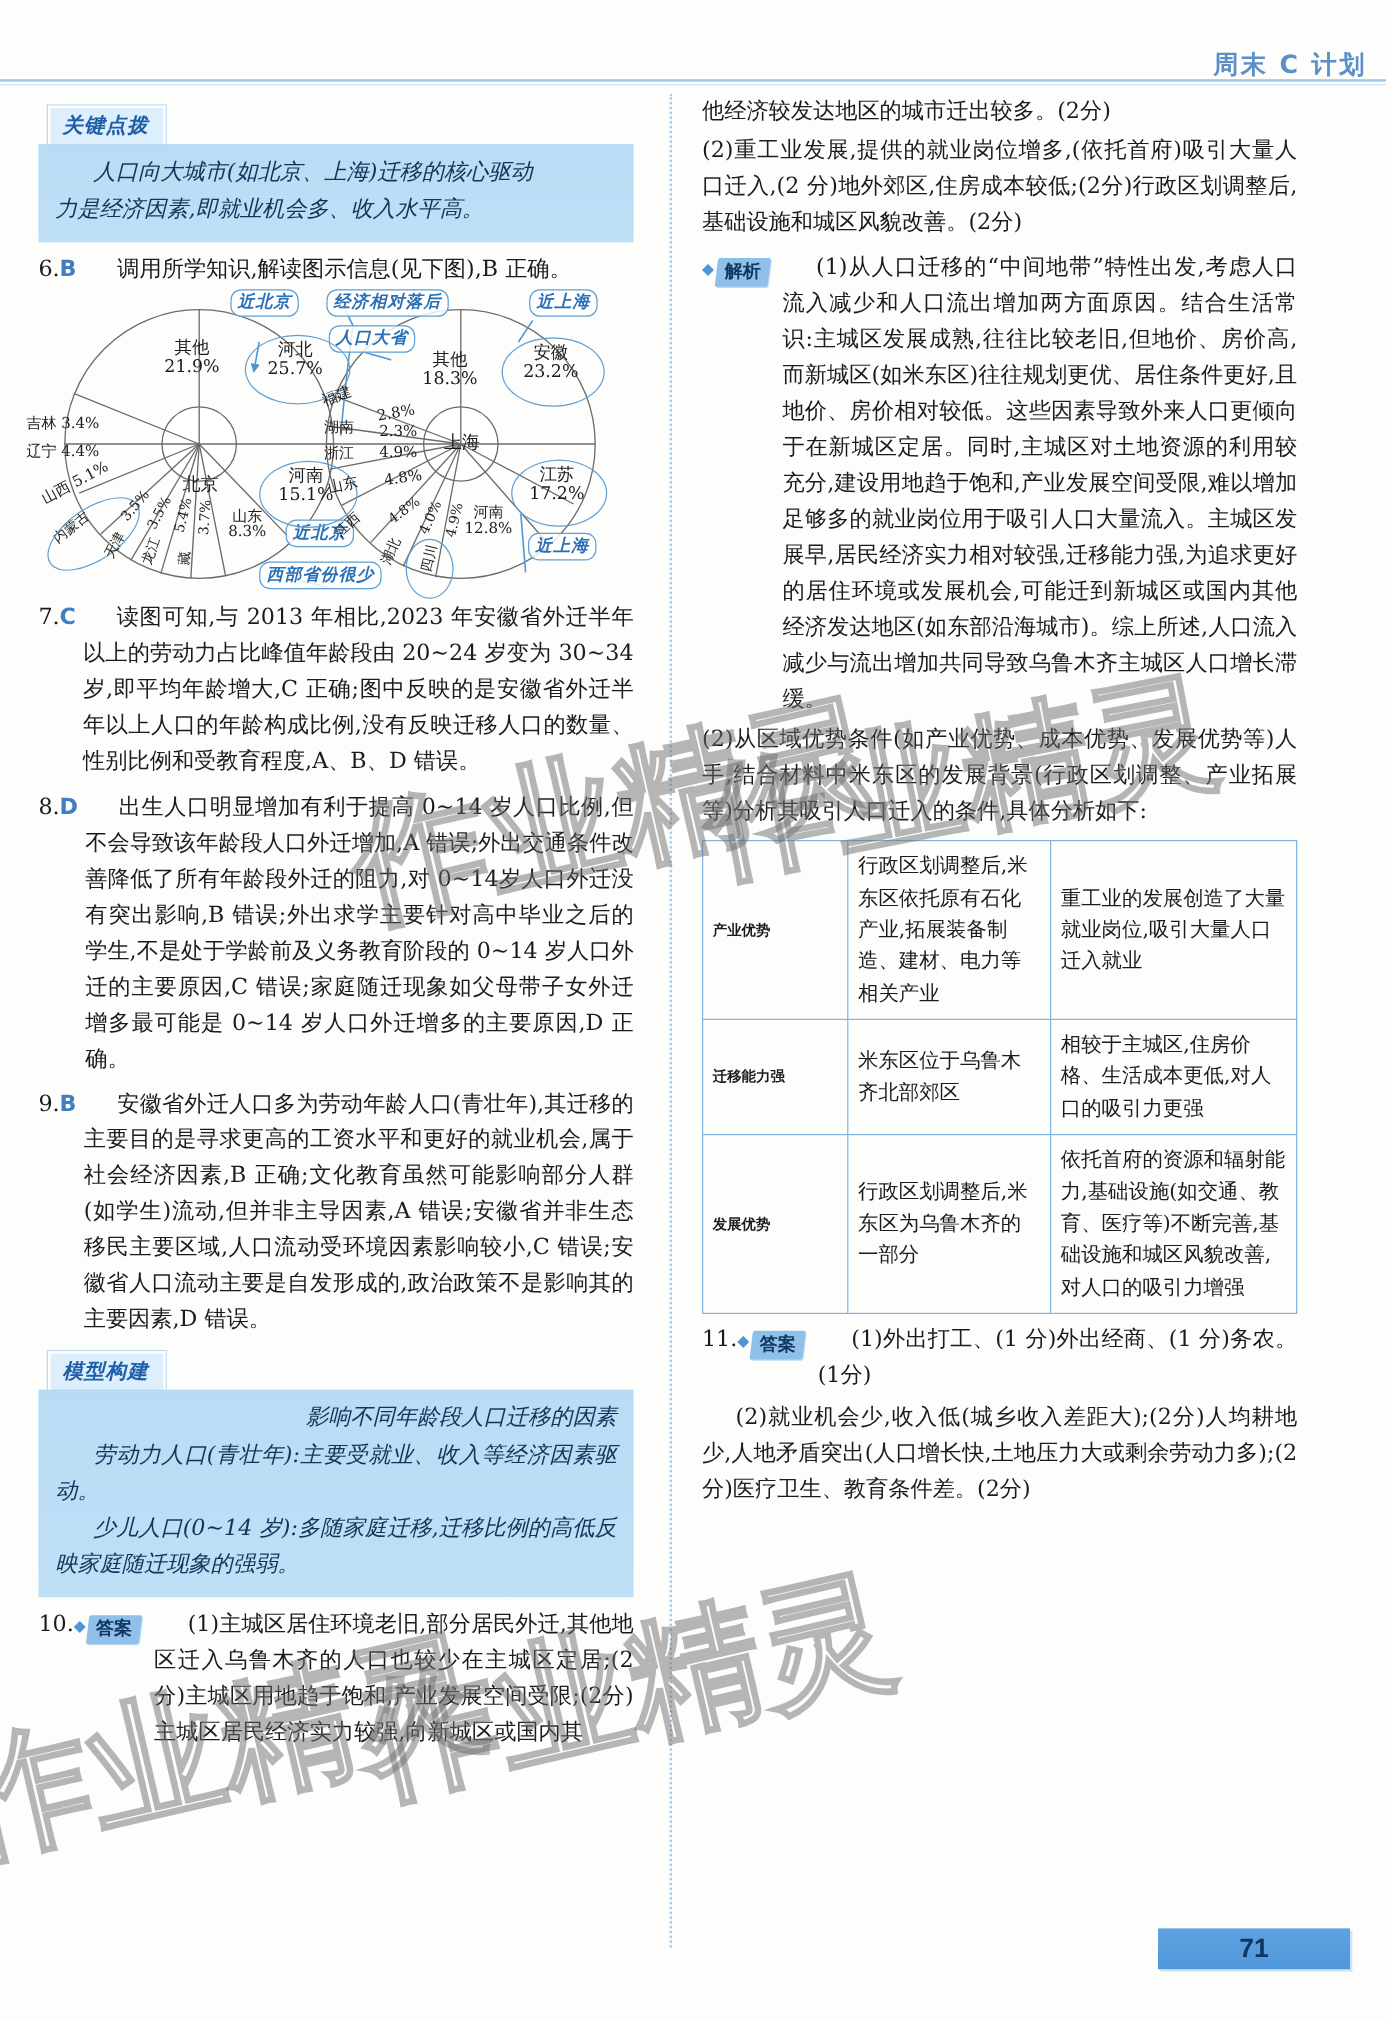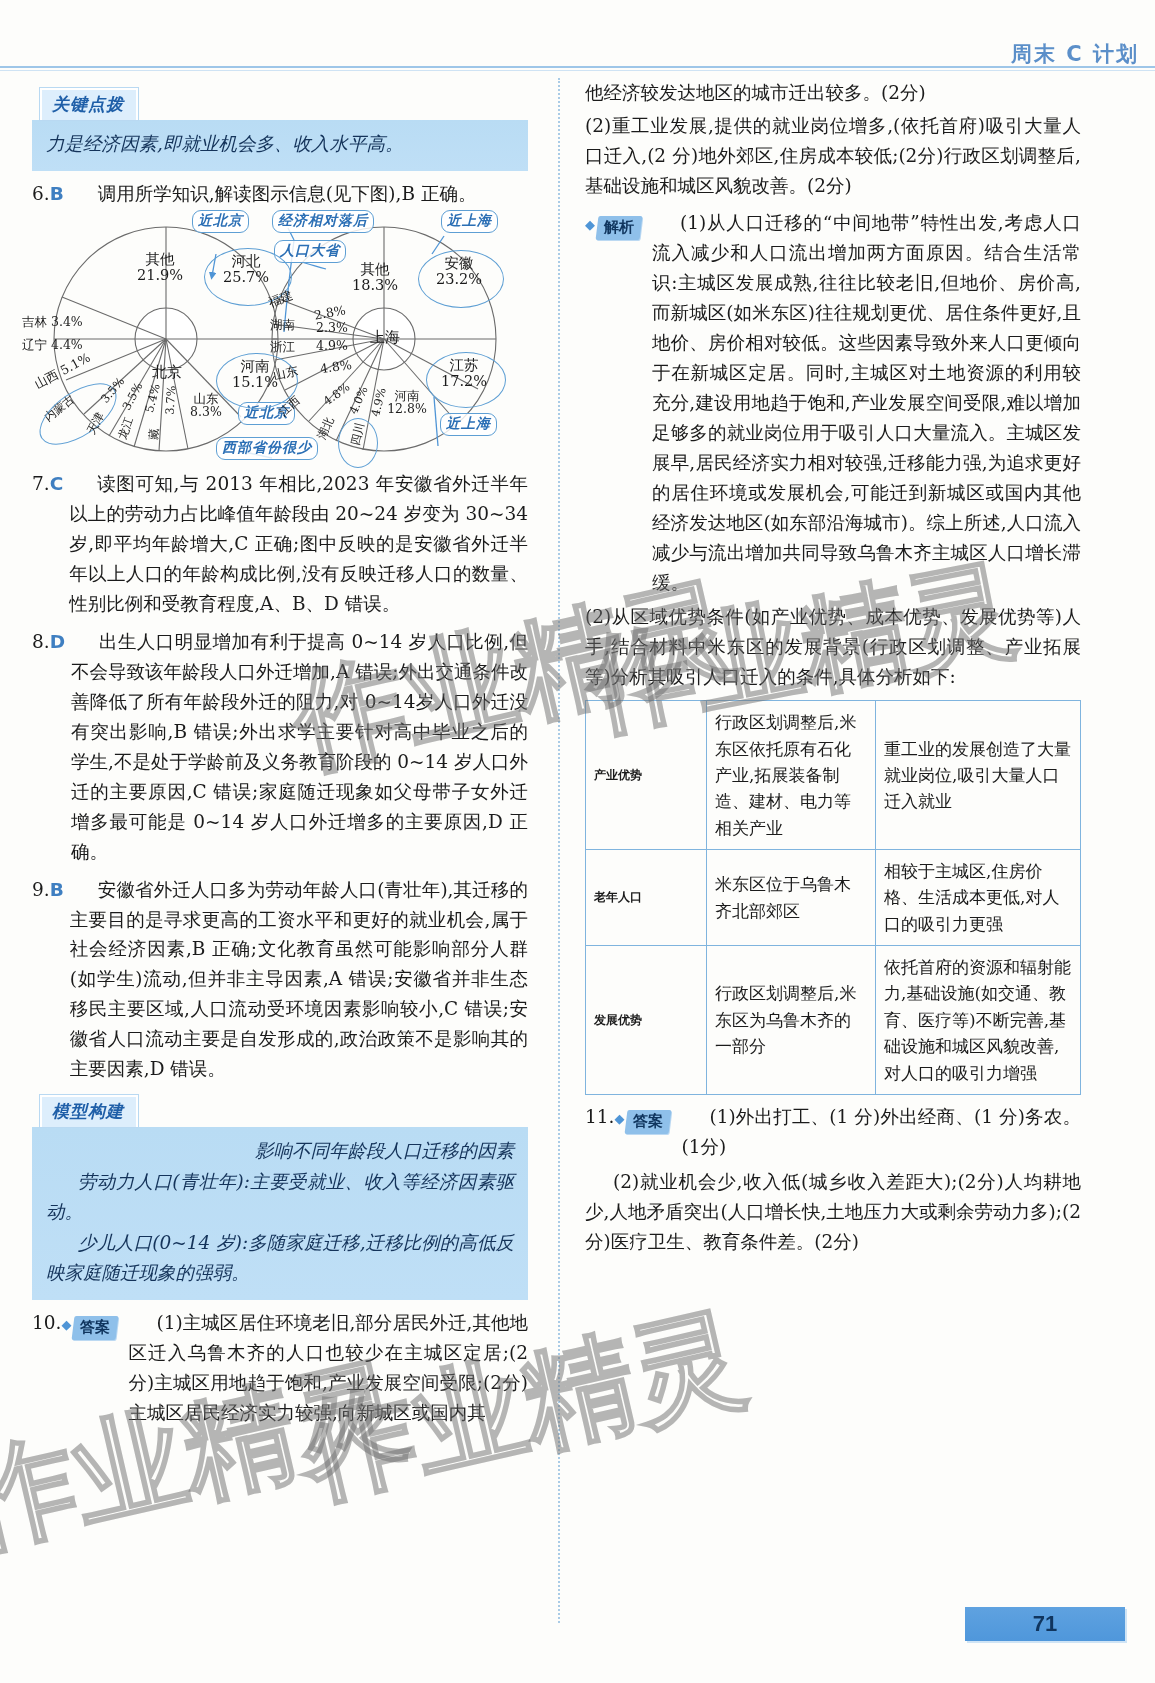--- a/index.html
+++ b/index.html
@@ -144,20 +144,21 @@
   <div class="hdr-rule2"></div>
   <div class="hdr-title">周末 C 计划</div>
 
   <div class="col-divider"></div>
 
   <div class="col col-left">
 
     <div class="tipbox">
       <div class="tiptag">关键点拨</div>
       <div class="tipbody">
+        <p class="i">人口向大城市(如北京、上海)迁移的核心驱动</p>
         <p>力是经济因素,即就业机会多、收入水平高。</p>
       </div>
     </div>
 
     <div class="qblock">
       <div class="qnum"><span>6.</span><span class="letter">B</span></div>
       <div class="qbody">
         <p>调用所学知识,解读图示信息(见下图),B 正确。</p>
       </div>
     </div>
@@ -383,21 +384,21 @@
     <p class="para">(2)从区域优势条件(如产业优势、成本优势、发展优势等)人手,结合材料中米东区的发展背景(行政区划调整、产业拓展等)分析其吸引人口迁入的条件,具体分析如下:</p>
 
     <table class="grid">
       <tbody>
         <tr>
           <td class="c1">产业优势</td>
           <td class="c2">行政区划调整后,米东区依托原有石化产业,拓展装备制造、建材、电力等相关产业</td>
           <td class="c3">重工业的发展创造了大量就业岗位,吸引大量人口迁入就业</td>
         </tr>
         <tr>
-          <td class="c1">老年人口</td>
+          <td class="c1">迁移能力强</td>
           <td class="c2">米东区位于乌鲁木齐北部郊区</td>
           <td class="c3">相较于主城区,住房价格、生活成本更低,对人口的吸引力更强</td>
         </tr>
         <tr>
           <td class="c1">发展优势</td>
           <td class="c2">行政区划调整后,米东区为乌鲁木齐的一部分</td>
           <td class="c3">依托首府的资源和辐射能力,基础设施(如交通、教育、医疗等)不断完善,基础设施和城区风貌改善,对人口的吸引力增强</td>
         </tr>
       </tbody>
     </table>

